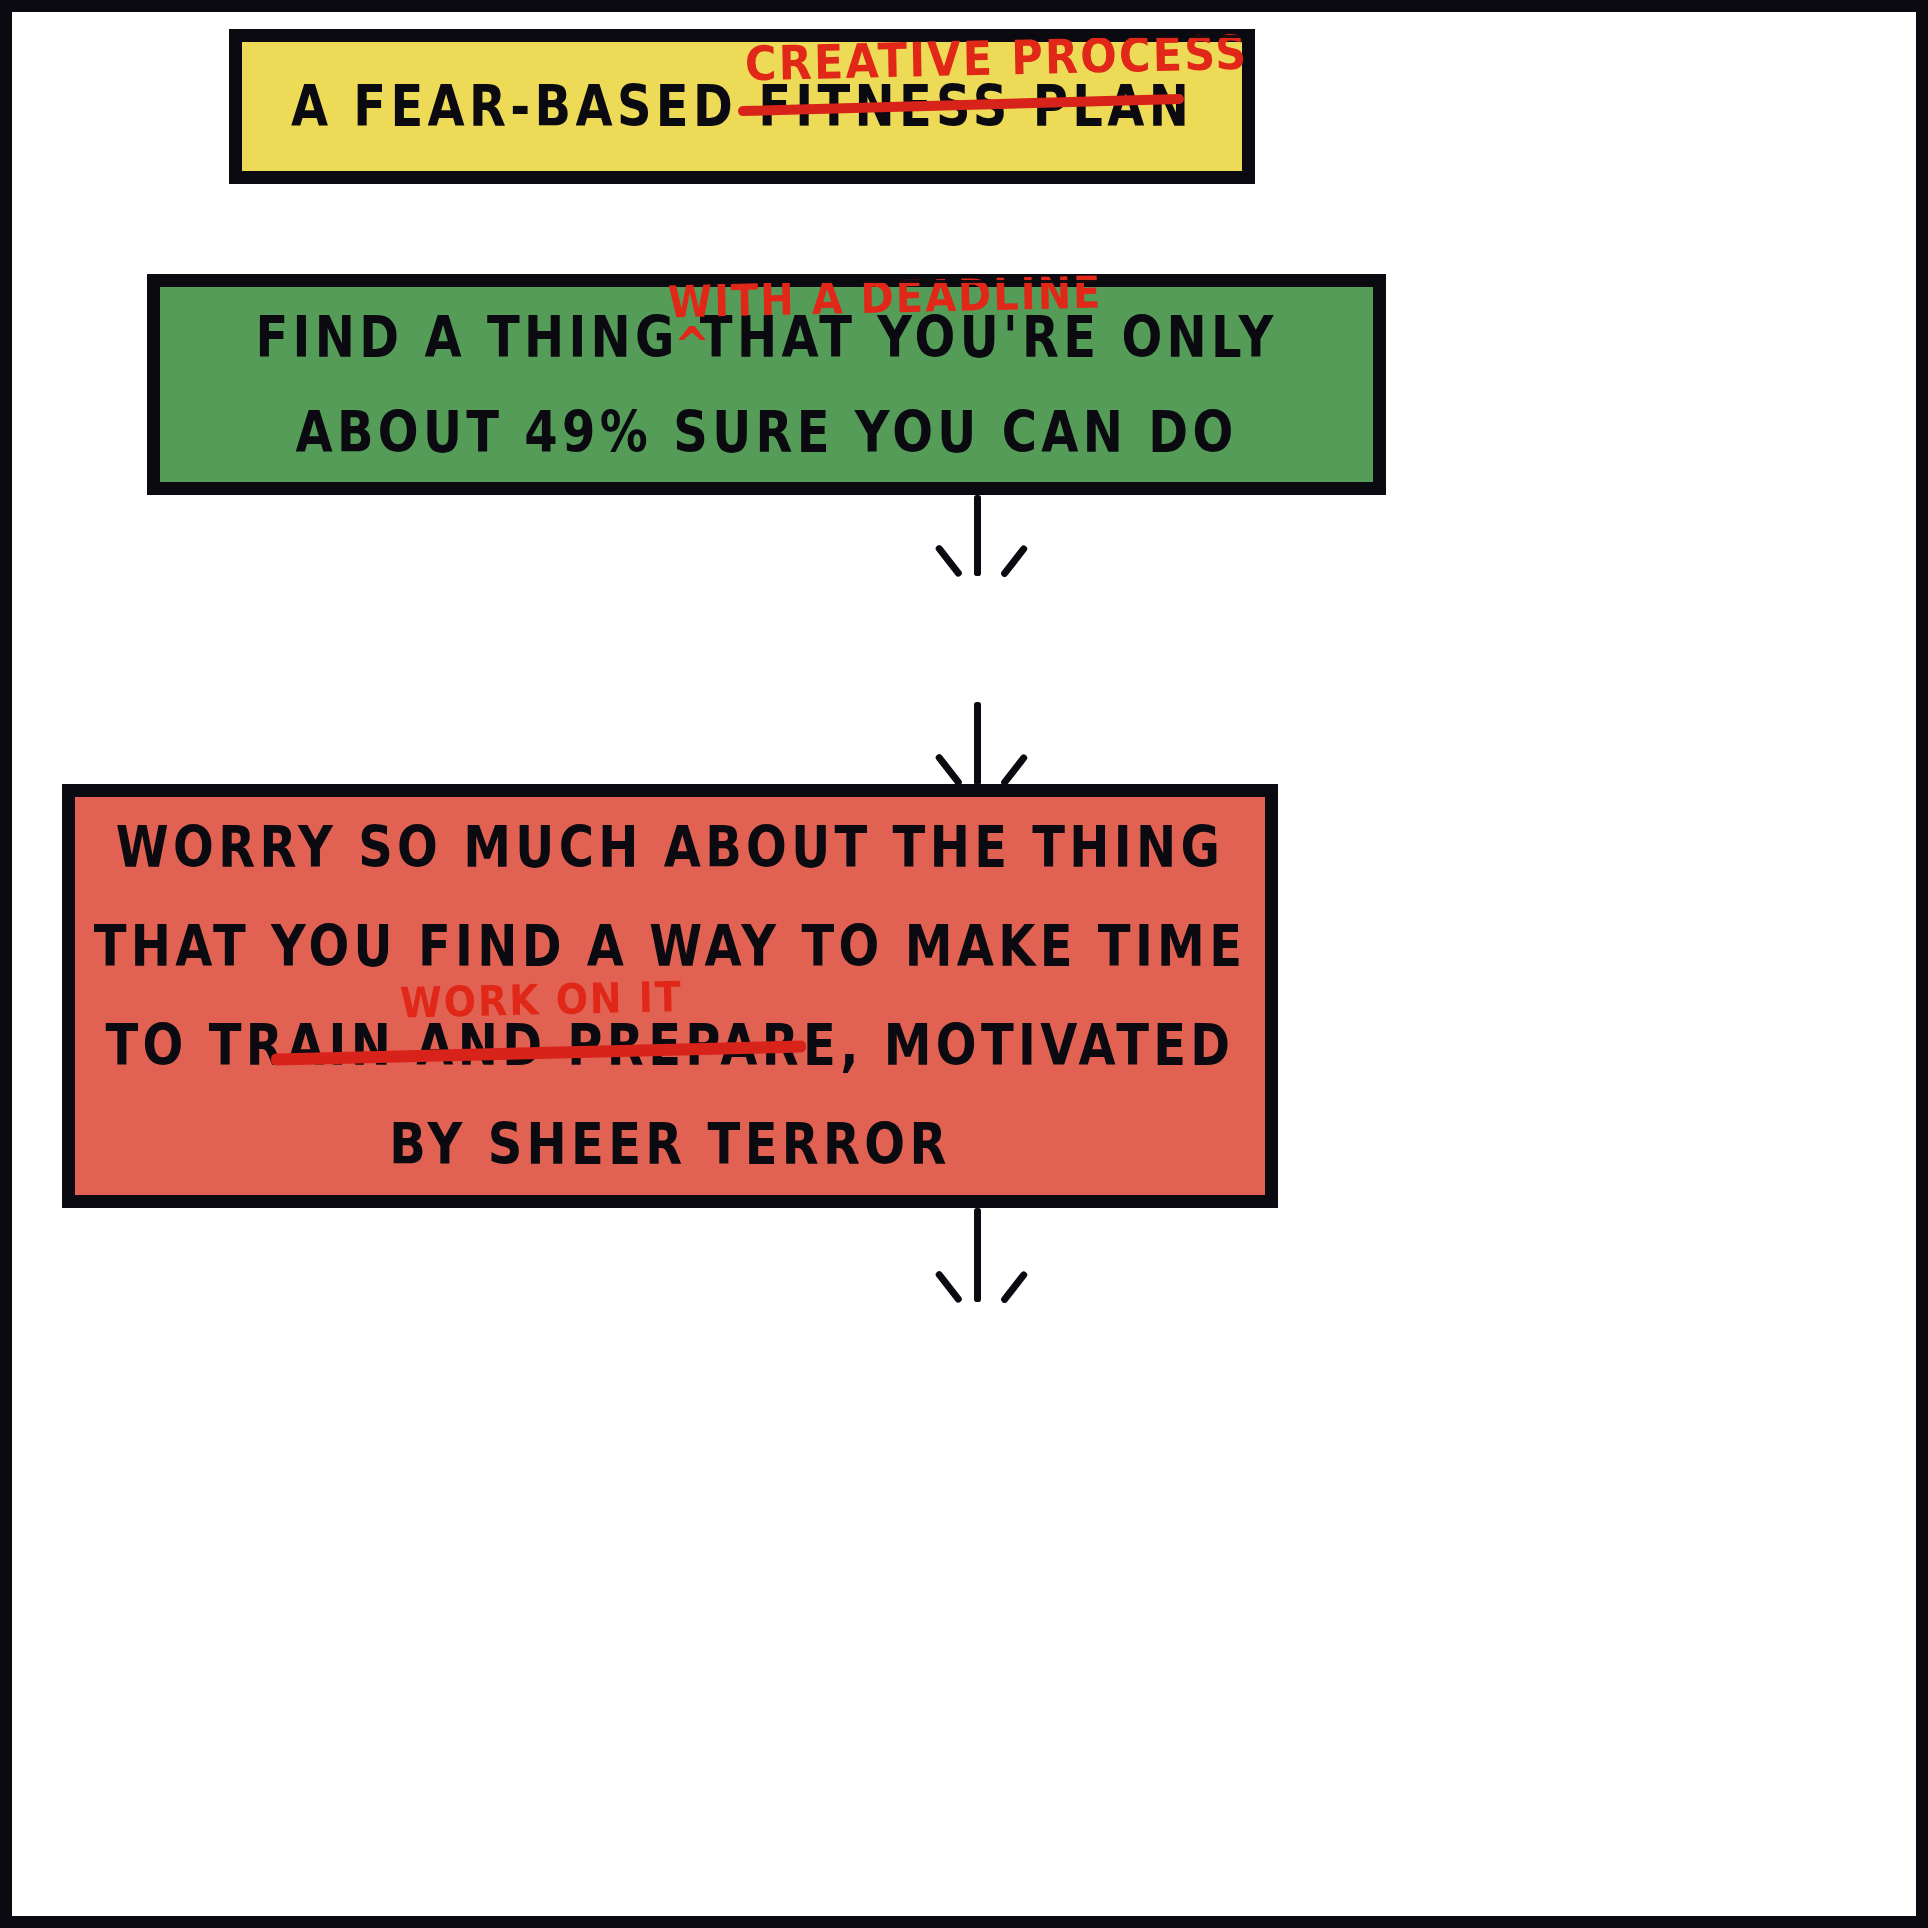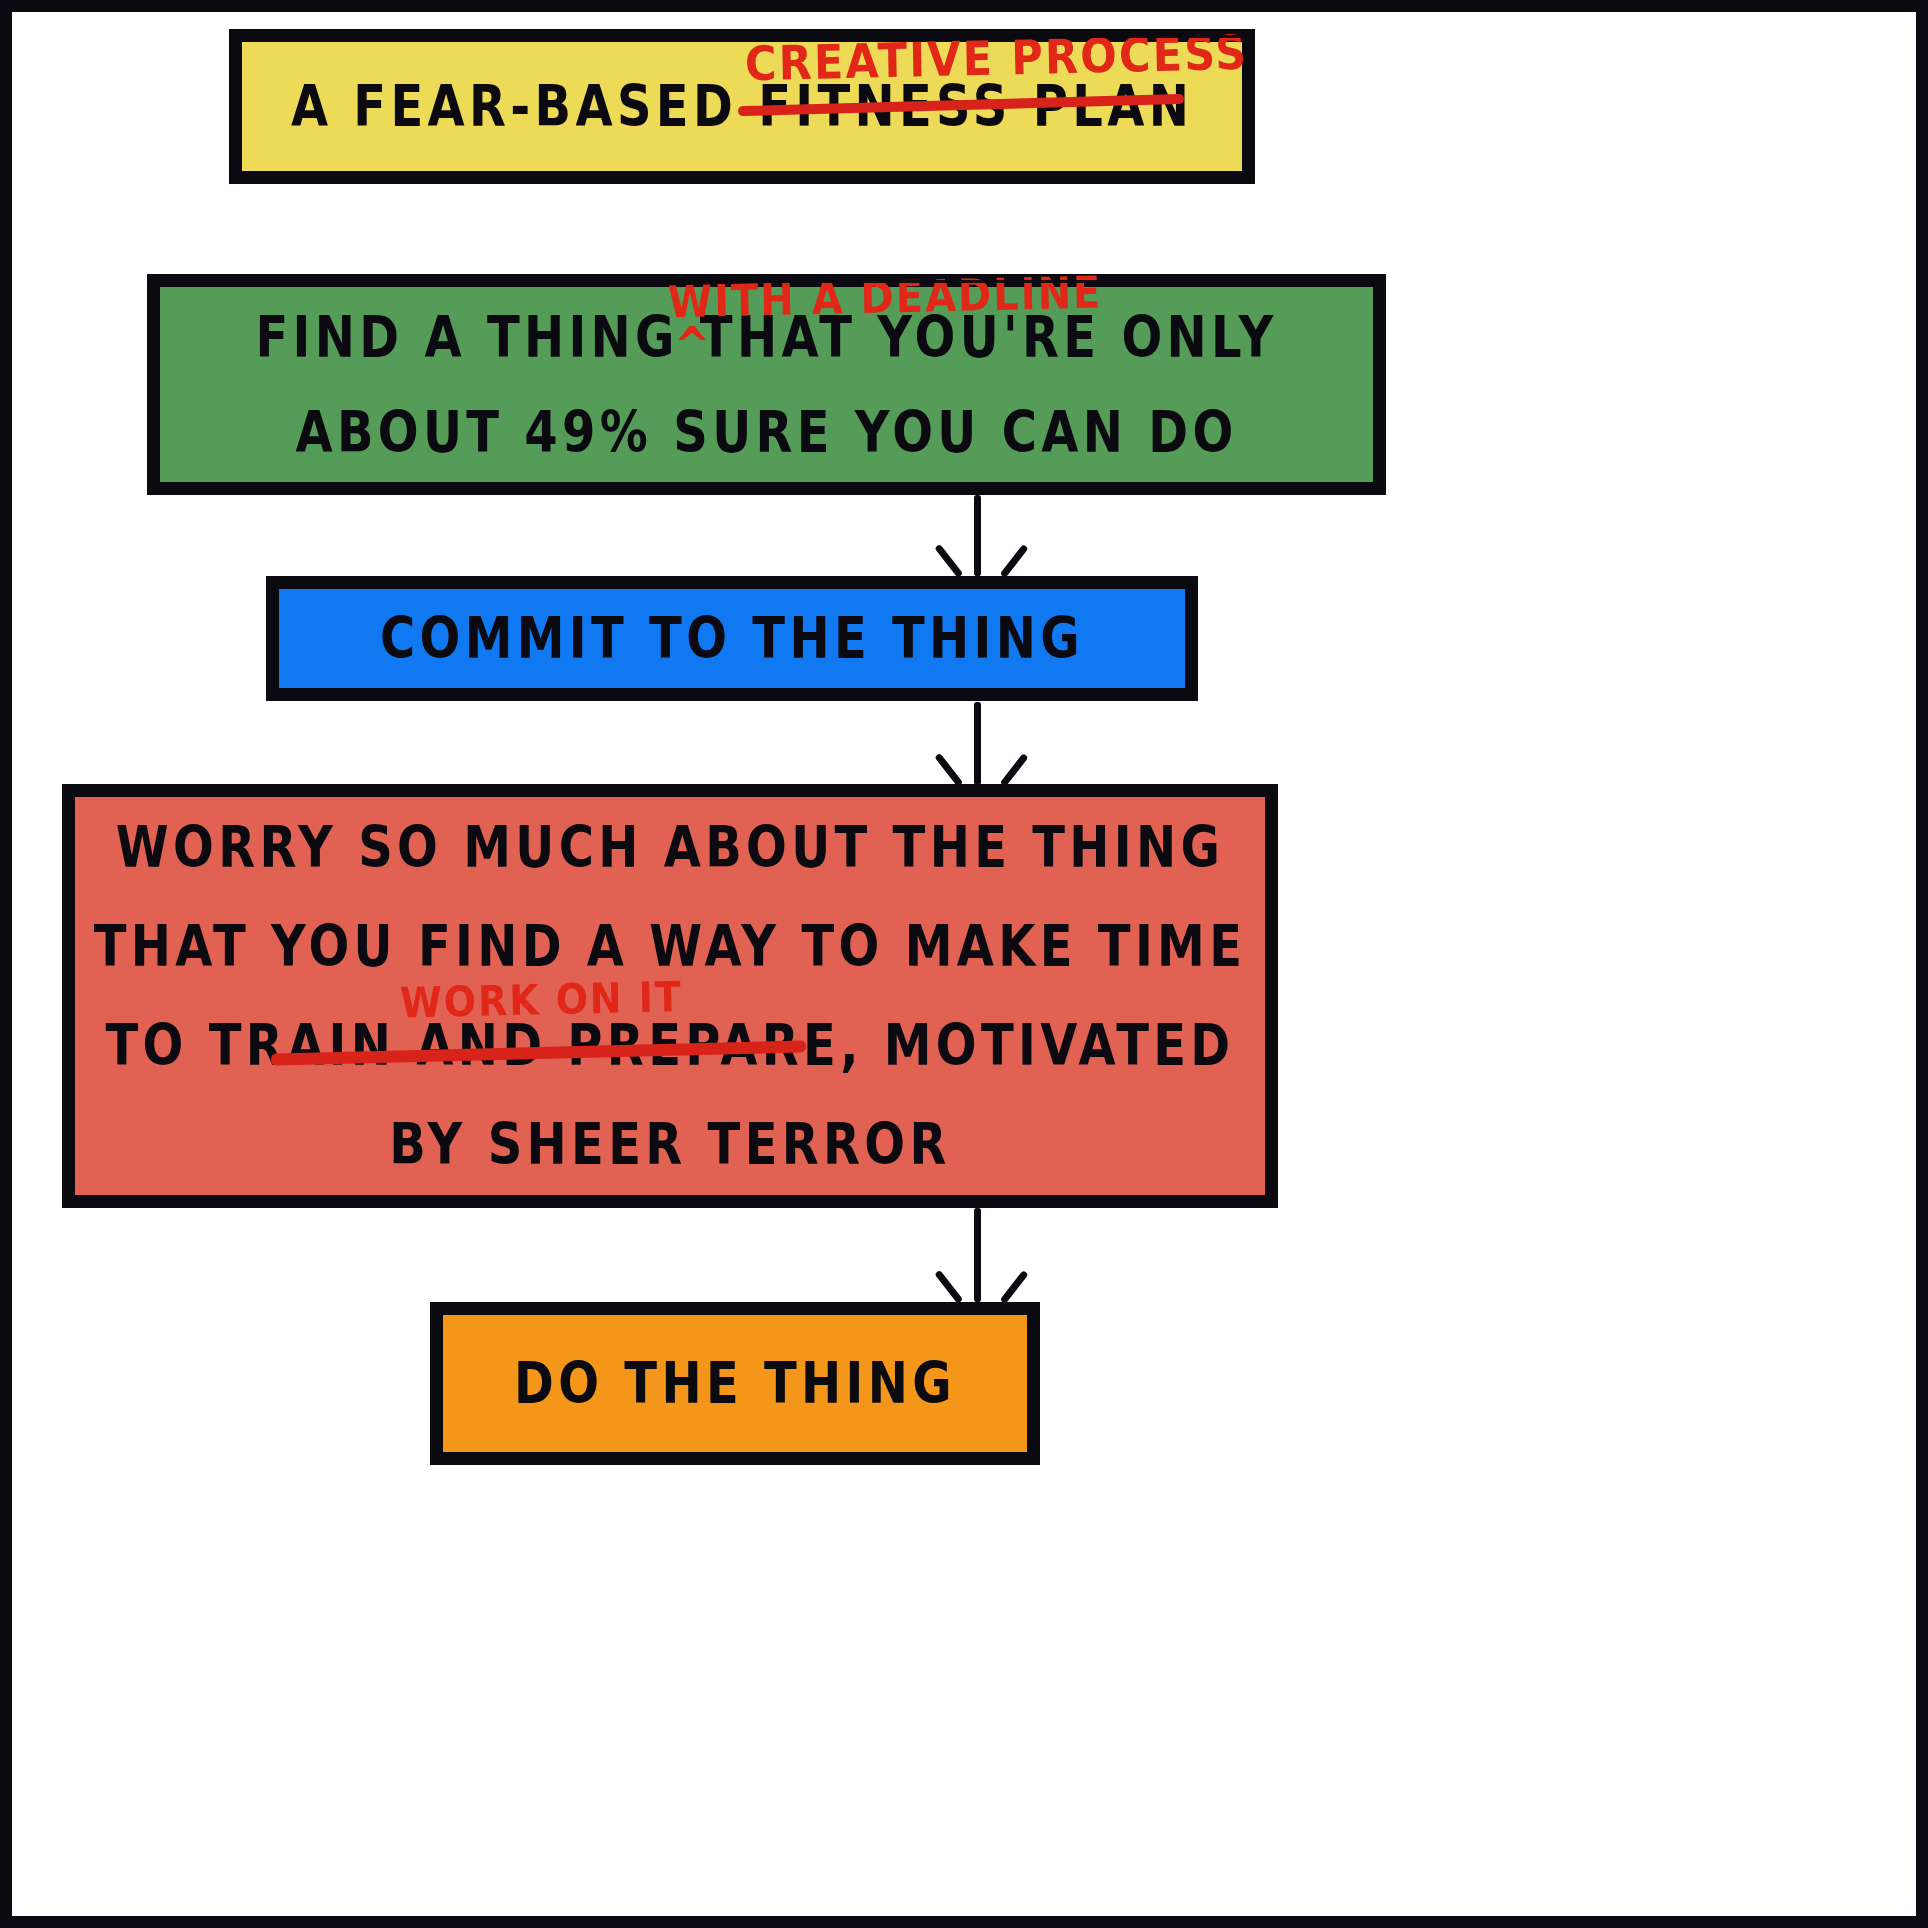--- a/index.html
+++ b/index.html
@@ -180,23 +180,20 @@
     <span class="redword find-red">WITH A DEADLINE</span>
     <span class="caret find-caret">^</span>
   </div>
 
   <div class="arrow arrow-1">
     <span class="shaft"></span>
     <span class="head-l"></span>
     <span class="head-r"></span>
   </div>
 
-  <div class="box box-commit">
-    <span class="hand t-commit line">COMMIT TO THE THING</span>
-  </div>
 
   <div class="arrow arrow-2">
     <span class="shaft"></span>
     <span class="head-l"></span>
     <span class="head-r"></span>
   </div>
 
   <div class="box box-worry">
     <span class="hand t-worry line">WORRY SO MUCH ABOUT THE THING</span>
     <span class="hand t-worry line">THAT YOU FIND A WAY TO MAKE TIME</span>
@@ -205,18 +202,15 @@
     <span class="redword worry-red">WORK ON IT</span>
     <span class="strike worry-strike"></span>
   </div>
 
   <div class="arrow arrow-3">
     <span class="shaft"></span>
     <span class="head-l"></span>
     <span class="head-r"></span>
   </div>
 
-  <div class="box box-do">
-    <span class="hand t-do line">DO THE THING</span>
-  </div>
 
 </div>
 
 
 </body></html>

